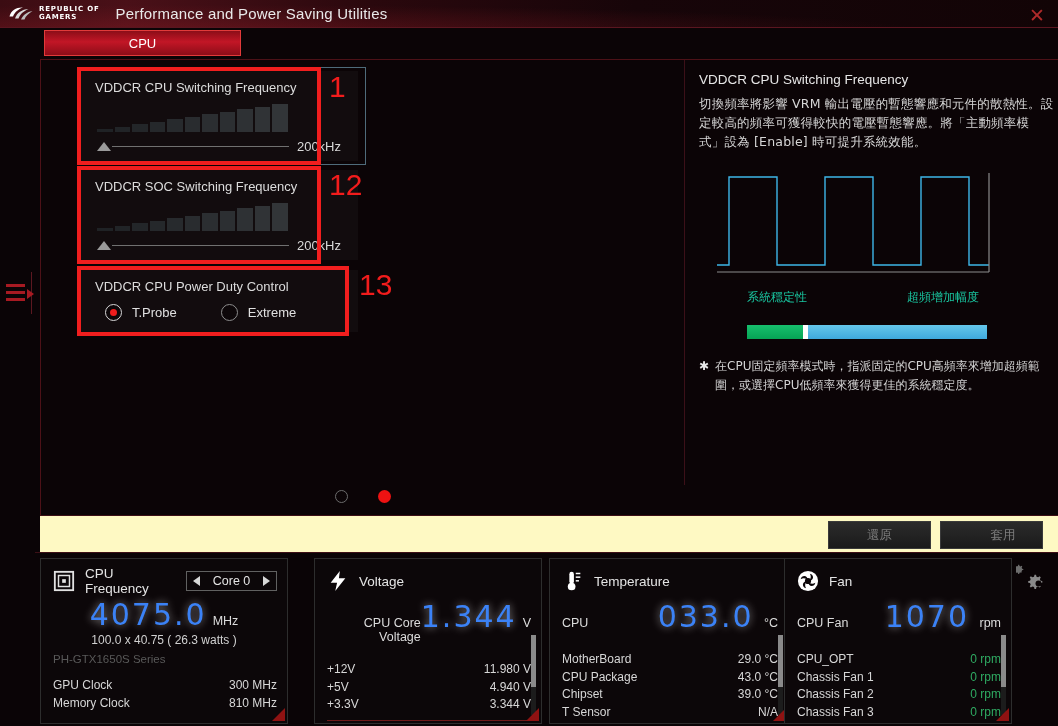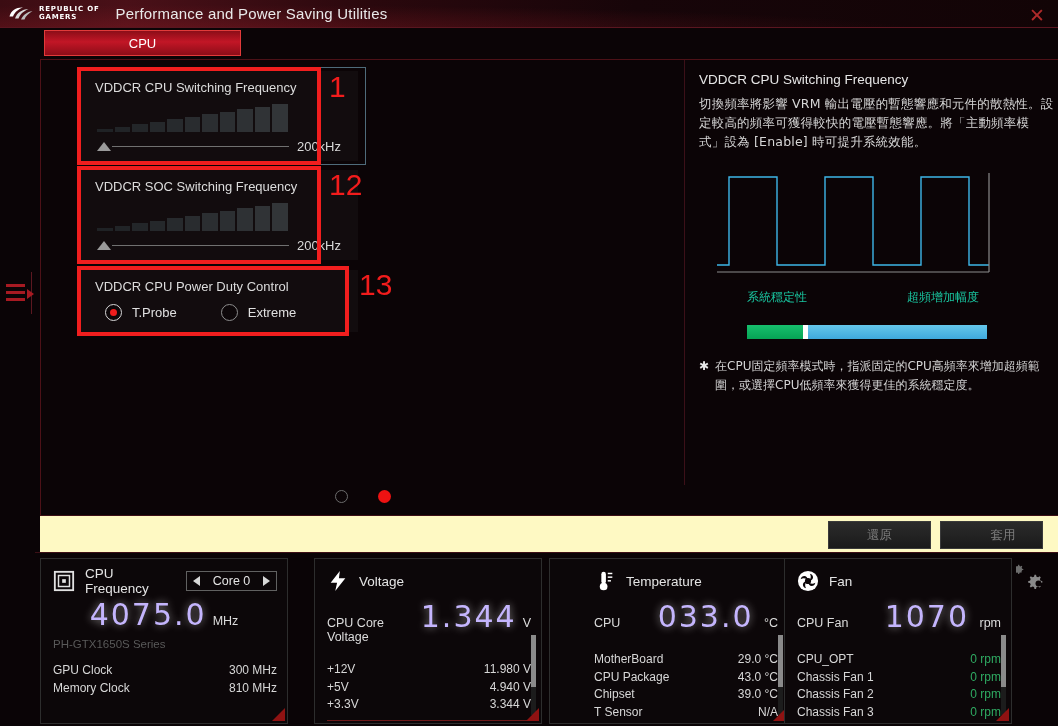--- a/index.html
+++ b/index.html
@@ -201,23 +201,23 @@
   .core-sel {
     margin-left: auto; margin-right: 10px; width: 95px; height: 20px;
     border: 1px solid #616161; display: flex; align-items: center; justify-content: space-between;
     padding: 0 6px; cursor: pointer;
   }
   .core-sel span.lbl { font-size: 12.5px; color: #e4e4e4; }
   .tri-l { width:0;height:0;border-top:5px solid transparent;border-bottom:5px solid transparent;border-right:7px solid #d8d8d8; }
   .tri-r { width:0;height:0;border-top:5px solid transparent;border-bottom:5px solid transparent;border-left:7px solid #d8d8d8; }
 
   .bigrow { display: flex; align-items: baseline; padding-top: 4px; }
-  .big-label { font-size: 12.5px; color: #dcdcdc; }
+  .big-label { font-size: 12.5px; color: #dcdcdc; text-align: right; }
   .big-val {
-    font-size: 30px; color: #c4b5fd; letter-spacing: 2px;
+    font-size: 30px; color: #3b82f6; letter-spacing: 2px;
     font-family: "DejaVu Sans", "Liberation Sans", sans-serif;
     text-shadow: 0 0 9px rgba(255,255,255,.55);
   }
   .big-unit { font-size: 12.5px; color: #dcdcdc; margin-left: 6px; }
   .sub-val { font-size: 12px; color: #d0d0d0; text-align: center; margin-top: 1px; }
   .ghost { font-size: 11.5px; color: #595959; padding-left: 12px; margin-top: 6px; }
 
   .rows { padding: 0 10px 0 12px; margin-top: 12px; }
   .row { display: flex; justify-content: space-between; font-size: 12px; color: #d7d7d7; line-height: 17.5px; }
   .row .v { color: #d7d7d7; }
@@ -400,20 +400,21 @@
         <div class="core-sel">
           <div class="tri-l"></div>
           <span class="lbl">Core 0</span>
           <div class="tri-r"></div>
         </div>
       </div>
       <div class="bigrow" style="justify-content:center;">
         <span class="big-val">4075.0</span>
         <span class="big-unit">MHz</span>
       </div>
+      <div class="sub-val">100.0  x  40.75 ( 26.3   watts )</div>
       <div class="ghost">PH-GTX1650S Series</div>
       <div class="rows">
         <div class="row">
           <span>GPU Clock</span>
           <span class="v">300 MHz</span>
         </div>
         <div class="row">
           <span>Memory Clock</span>
           <span class="v">810 MHz</span>
         </div>
@@ -453,21 +454,21 @@
         <div class="row" style="color:#2b2b2b; margin-top:3px;">
           <span>PH-GTX1650S Series</span>
         </div>
       </div>
       <div class="scrollbar">
           <i></i>
         </div>
       <div class="corner"></div>
     </div>
 
-    <div class="mpanel" style="left:549px; width:240px;padding-left:32px;">
+    <div class="mpanel" style="left:549px; width:240px;">
       <div class="mp-head">
         <div class="mp-icon">
           <svg viewBox="0 0 24 24" width="22" height="22">
             <rect x="8" y="2" width="5" height="13" rx="2.5" fill="#ffffff"></rect>
             <circle cx="10.5" cy="18" r="4.2" fill="#ffffff"></circle>
             <rect x="15" y="3" width="5" height="1.6" fill="#ffffff"></rect>
             <rect x="15" y="7" width="5" height="1.6" fill="#ffffff"></rect>
             <rect x="15" y="11" width="3.5" height="1.6" fill="#ffffff"></rect>
           </svg>
         </div>

